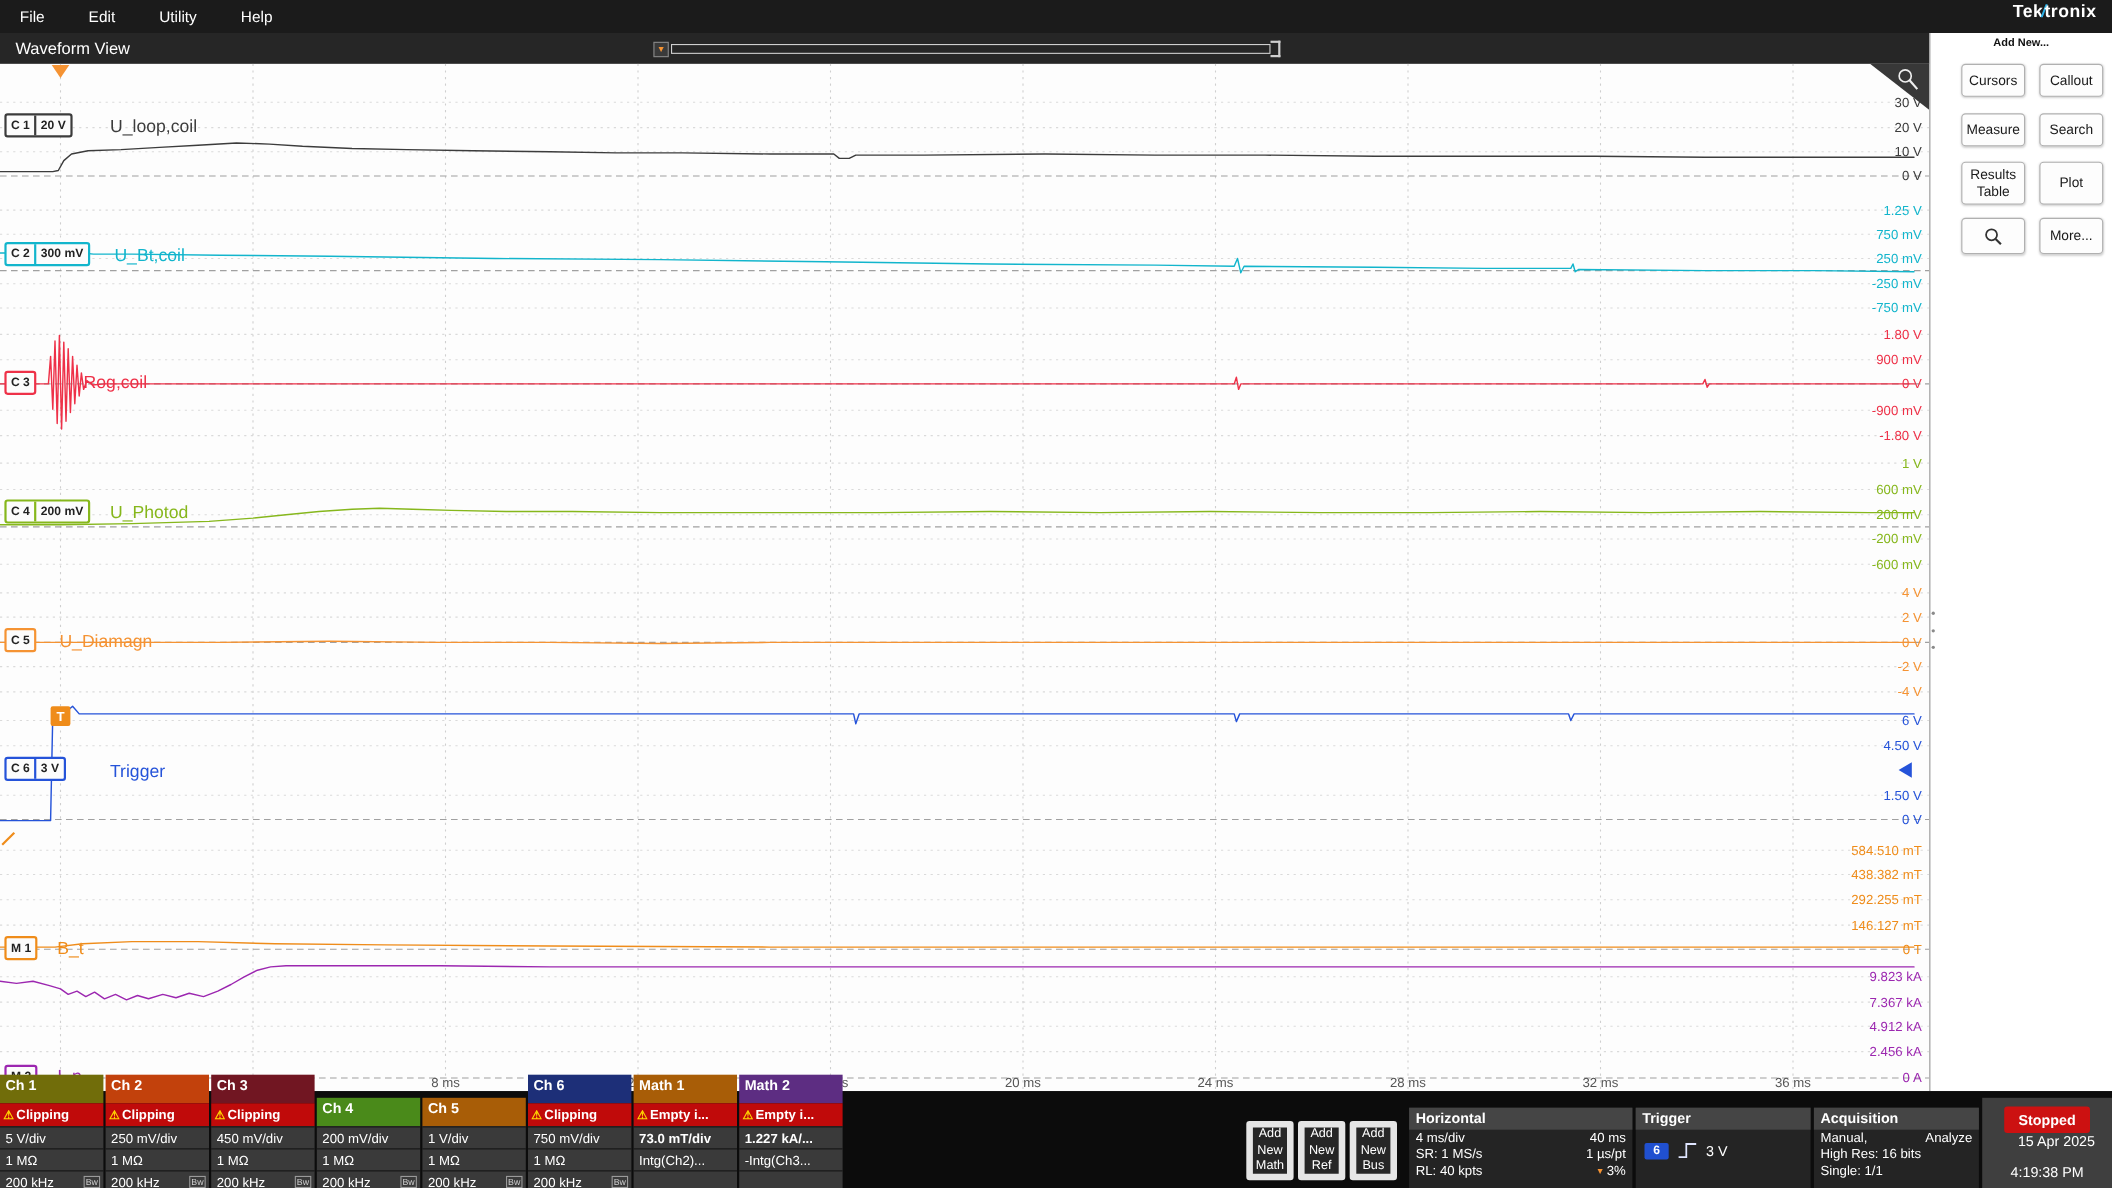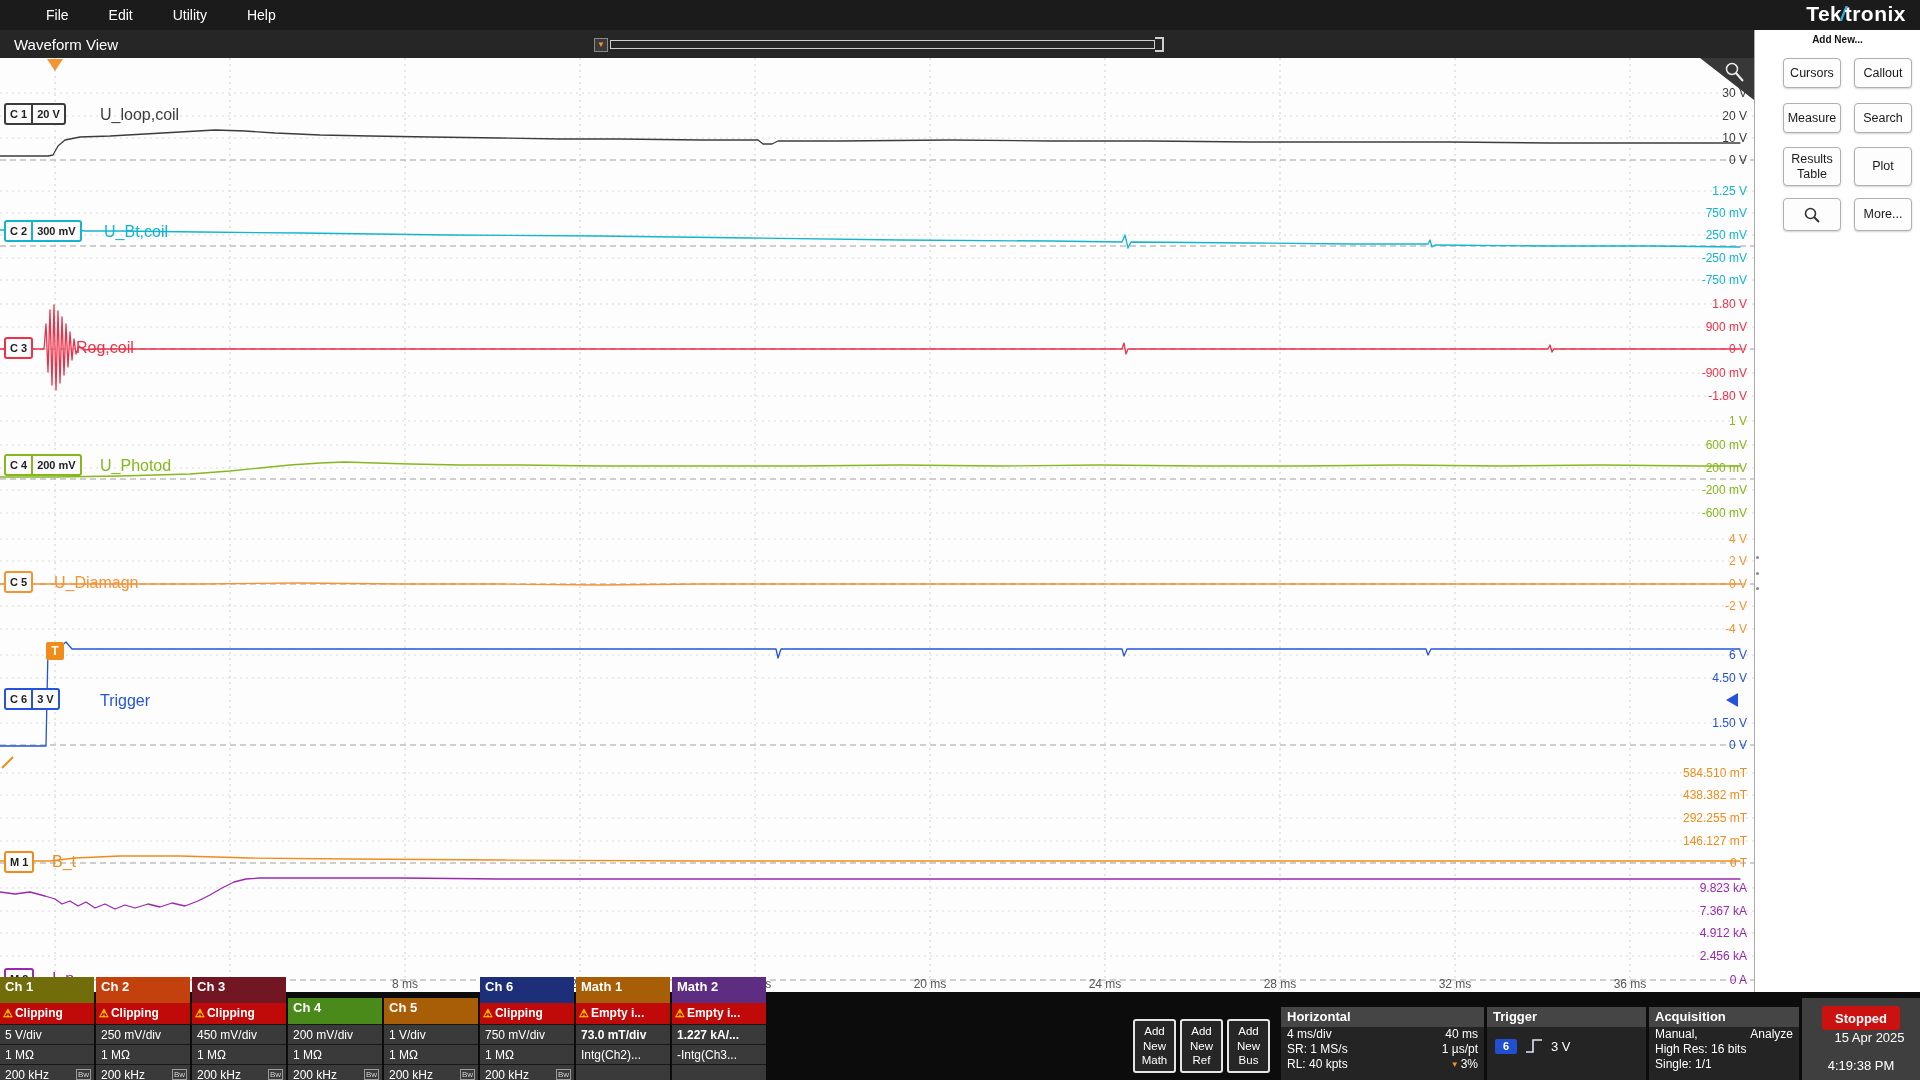--- a/index.html
+++ b/index.html
@@ -1,23 +1,23 @@
 <!DOCTYPE html>
 <html><head>
 <meta charset="utf-8">
 <style>
   html,body{margin:0;padding:0;background:#0c0c0c;}
   *{box-sizing:border-box;font-family:"Liberation Sans",sans-serif;}
   #app{position:relative;width:1920px;height:1080px;overflow:hidden;background:#0c0c0c;}
 
   
-  #topbar{position:absolute;left:0;top:0;width:1920px;height:30px;background:#1b1b1b;display:flex;align-items:center;padding-left:28px;}
+  #topbar{position:absolute;left:0;top:0;width:1920px;height:30px;background:#1b1b1b;display:flex;align-items:center;}
   #menu-items{display:flex;gap:40px;padding-left:18px;}
   .menu-item{color:#fff;font-size:14px;cursor:default;}
-  #logo{position:absolute;right:14px;top:2px;color:#fff;font-size:21px;font-weight:bold;letter-spacing:.5px;}
+  #logo{position:absolute;right:14px;top:2px;color:#fff;font-size:16px;font-weight:bold;letter-spacing:.5px;}
   #logo .slash{color:#2bb1e8;font-style:italic;margin:0 -2px;}
 
   
   #titlebar{position:absolute;left:0;top:30px;width:1754px;height:28px;background:#262626;display:flex;align-items:center;}
   #view-title{color:#fff;font-size:15px;padding-left:14px;}
   #record-scrollbar{position:absolute;left:594px;top:7px;width:570px;height:15px;display:flex;align-items:center;}
   .rs-icon{width:14px;height:14px;background:#3a3a3a;border:1px solid #888;display:flex;align-items:center;justify-content:center;}
   .rs-tri{color:#f59333;font-size:8px;line-height:8px;}
   .rs-bar{flex:1;height:9px;border:1px solid #cfcfcf;margin-left:2px;}
   .rs-end{width:9px;height:15px;border-top:2px solid #cfcfcf;border-right:2px solid #cfcfcf;border-bottom:2px solid #cfcfcf;}
@@ -39,21 +39,21 @@
 
   
   #footer{position:absolute;left:0;top:992px;width:1920px;height:88px;background:#0c0c0c;z-index:10;}
   .fbadge{position:absolute;width:94px;color:#fff;font-size:12px;}
   .fb-h{height:26px;line-height:20px;padding-left:5px;font-size:13px;font-weight:bold;color:#fff;}
   .fb-warn{height:21px;line-height:21px;background:#c00a0a;font-weight:bold;padding-left:3px;white-space:nowrap;overflow:hidden;}
   .fb-warn .wicon{color:#ffd600;margin-right:2px;font-size:11px;}
   .fb-row{height:20px;line-height:20px;background:#3a3a3a;border-top:1px solid #181818;padding-left:5px;white-space:nowrap;overflow:hidden;display:flex;align-items:center;}
   .fb-row.bold{font-weight:bold;}
   .bwicon{margin-left:auto;margin-right:3px;color:#cfcfcf;font-size:8px;border:1px solid #9a9a9a;padding:0 1px;line-height:9px;}
-  .addbtn{position:absolute;top:27px;width:43px;height:54px;background:#262626;border:2px solid #e5e5e5;border-radius:3px;color:#fff;font-size:11.5px;line-height:1.3;display:flex;align-items:center;justify-content:center;text-align:center;}
+  .addbtn{position:absolute;top:27px;width:43px;height:54px;background:#262626;border:6px solid #e5e5e5;border-radius:3px;color:#fff;font-size:11.5px;line-height:1.3;display:flex;align-items:center;justify-content:center;text-align:center;}
   .fpanel{position:absolute;top:15px;height:79px;background:#242424;color:#fff;}
   .fpanel-h{height:20px;line-height:20px;background:#454545;font-size:13px;font-weight:bold;padding-left:6px;}
   .fprow{display:flex;font-size:12px;height:15px;line-height:15px;padding:0 6px;align-items:center;}
   .fprow .r{margin-left:auto;display:flex;align-items:center;gap:2px;}
   .tri{color:#f59333;font-size:8px;}
   #horizontal-panel{left:1281px;width:203px;}
   #trigger-panel{left:1487px;width:159px;}
   #acq-panel{left:1649px;width:150px;}
   .trig-row{display:flex;align-items:center;gap:7px;padding:10px 0 0 8px;}
   .trig-badge{display:inline-block;min-width:22px;height:15px;line-height:15px;background:#2050d0;border-radius:2px;text-align:center;font-size:11px;font-weight:bold;}

